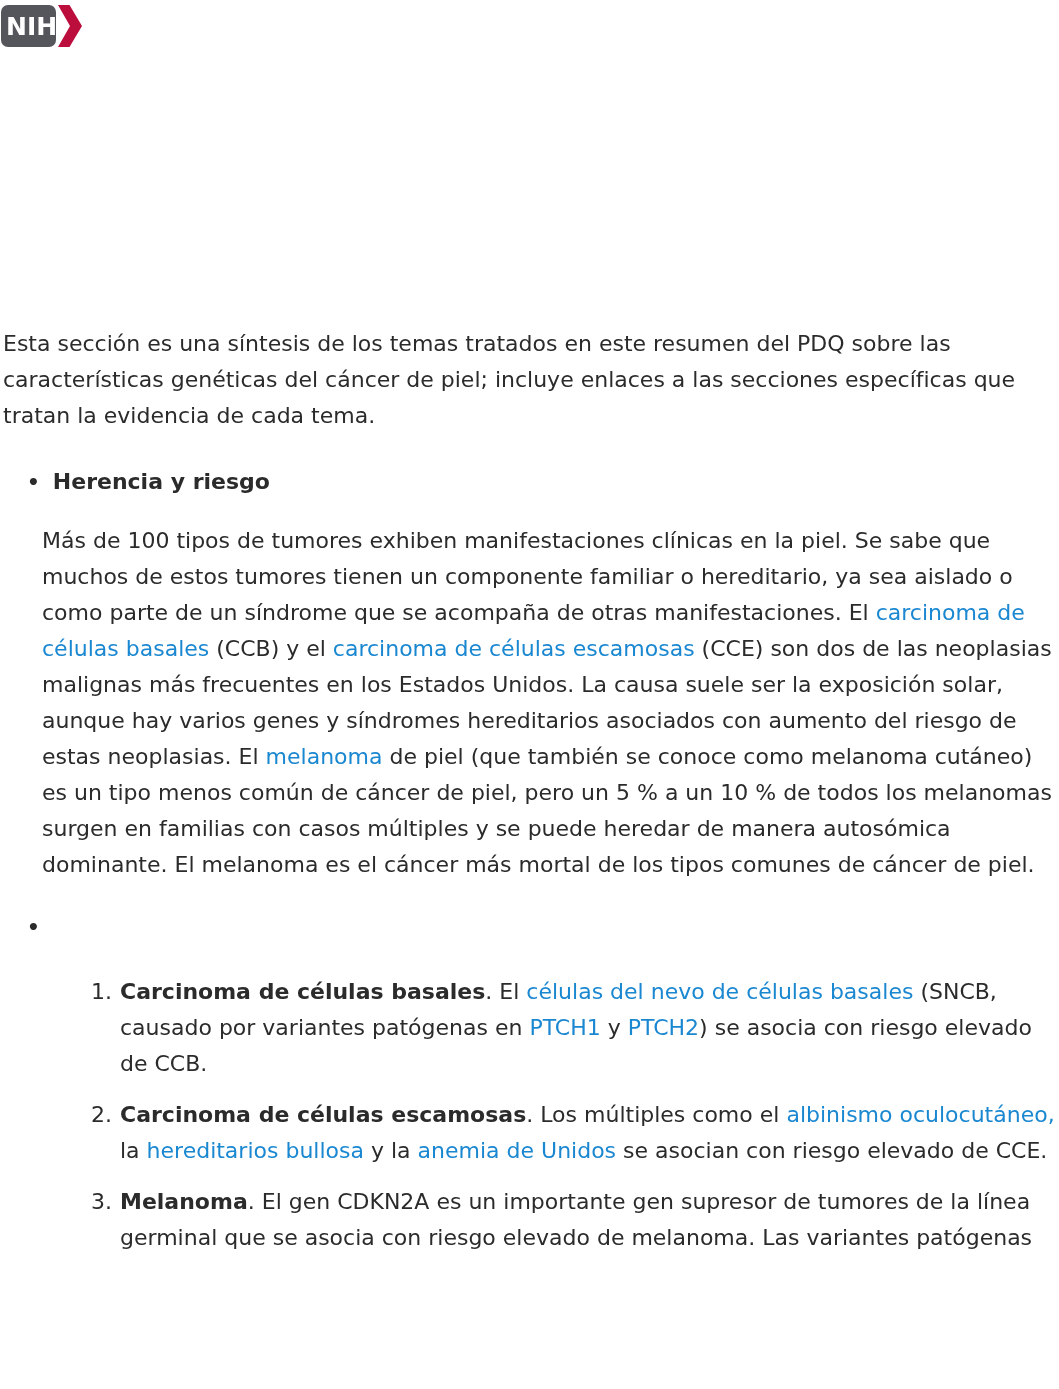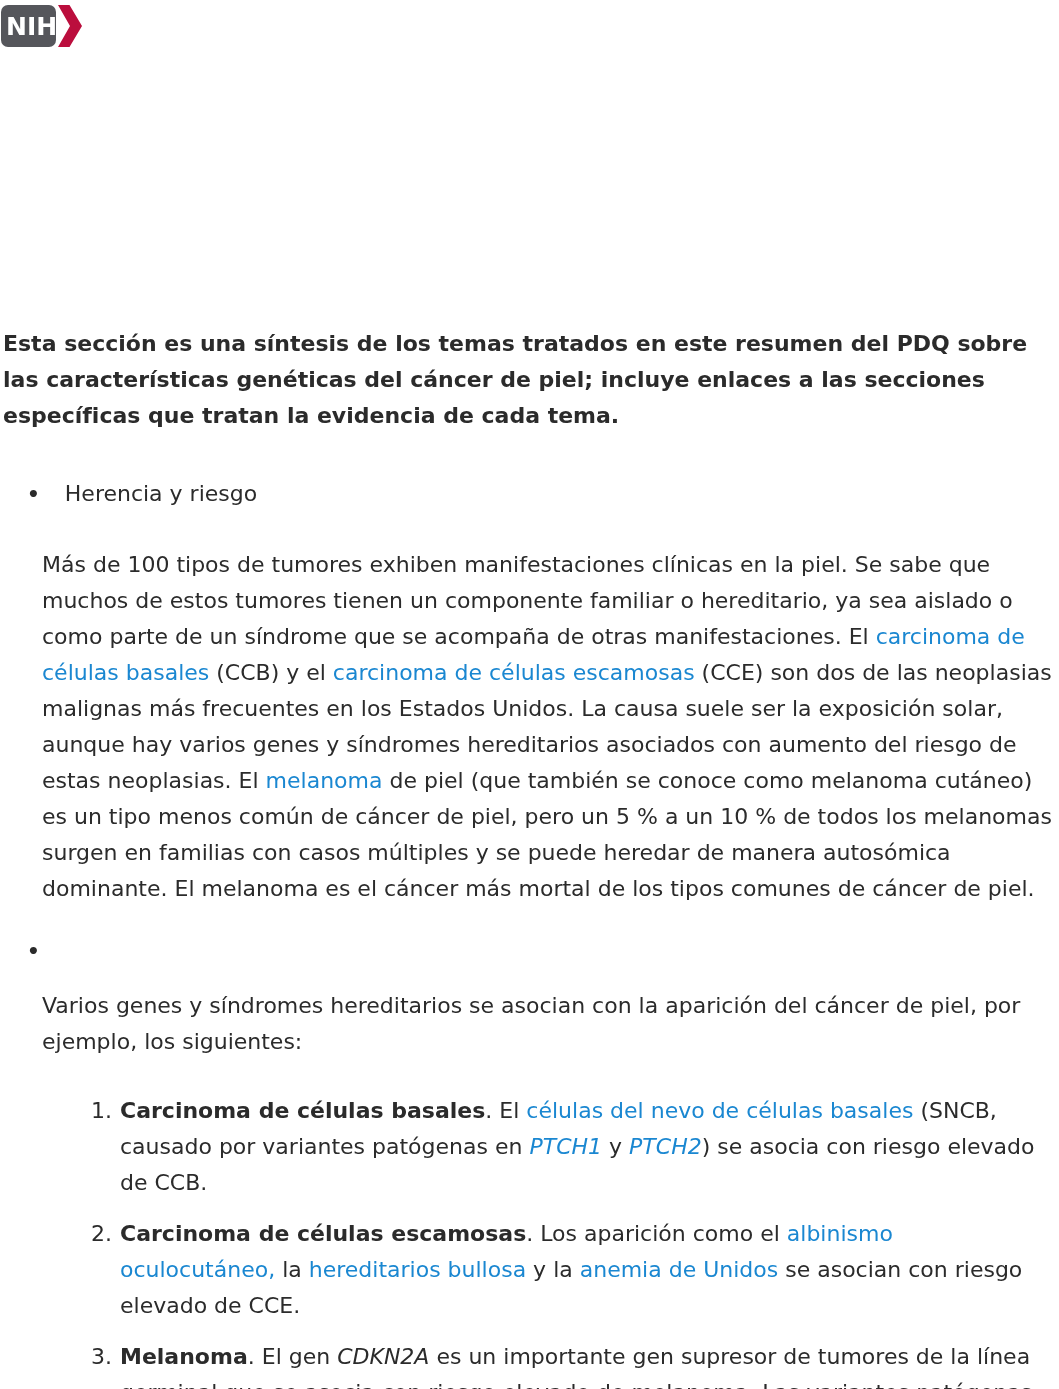--- a/index.html
+++ b/index.html
@@ -17,41 +17,41 @@
   .logo-chevron{fill:var(--brand,#BB0E3D);}
   .logo-acronym{fill:#ffffff;font-family:"DejaVu Sans",sans-serif;font-weight:bold;font-size:25px;}
   .logo-title{
     font-size:24px;font-weight:bold;letter-spacing:0.8px;
     color:var(--brand,#BB0E3D);white-space:nowrap;
   }
 
   
   .content{padding:0 4px 0 3px;font-size:22px;line-height:36px;}
   p{margin:0;}
-  .intro{margin-top:278px;font-weight:bold;}
+  .intro{margin-top:278px;}
 
   .bullet-heading{
     display:flex;gap:9px;align-items:baseline;
     margin-top:30px;padding-left:24px;
     font-size:22px;line-height:28px;font-weight:bold;
   }
   .bullet-heading .bullet{font-size:20px;}
-  .bullet-heading h2{margin:16px;font-size:22px;line-height:28px;font-weight:normal;}
+  .bullet-heading h2{margin:4px;font-size:22px;line-height:28px;font-weight:bold;}
 
   .section-body{padding-left:39px;}
   .section-body > p{margin-top:23px;}
 
   ol.num-list{list-style:none;margin:33px 0 0 0;padding:0;}
   li.num-item{display:flex;margin-bottom:15px;}
   .li-num{flex:0 0 70px;text-align:right;}
   .li-body{flex:1;margin-left:8px;}
 
   .t-link{color:var(--link,#1a87d1);}
   .t-bold{font-weight:bold;}
-  .t-italic{font-style:italic;}
+  .t-italic{}
 </style>
 </head>
 <body>
 
 <div class="page">
 
   <header class="logo-row">
     <svg class="nih-mark" viewBox="0 0 82 44" aria-hidden="true">
       <rect class="logo-box" x="0" y="1" width="55" height="42" rx="7"></rect>
       <polygon class="logo-chevron" points="57,1 68.5,1 81,22 68.5,43 57,43 69,22"></polygon>
@@ -71,30 +71,29 @@
       <div class="section-body">
         <p><span>Más de 100 tipos de tumores exhiben manifestaciones clínicas en la piel. Se sabe que muchos de estos tumores tienen un componente familiar o hereditario, ya sea aislado o como parte de un síndrome que se acompaña de otras manifestaciones. El </span><span class="t-link">carcinoma de células basales</span><span> (CCB) y el </span><span class="t-link">carcinoma de células escamosas</span><span> (CCE) son dos de las neoplasias malignas más frecuentes en los Estados Unidos. La causa suele ser la exposición solar, aunque hay varios genes y síndromes hereditarios asociados con aumento del riesgo de estas neoplasias. El </span><span class="t-link">melanoma</span><span> de piel (que también se conoce como melanoma cutáneo) es un tipo menos común de cáncer de piel, pero un 5 % a un 10 % de todos los melanomas surgen en familias con casos múltiples y se puede heredar de manera autosómica dominante. El melanoma es el cáncer más mortal de los tipos comunes de cáncer de piel.</span></p>
       </div>
     </section>
 
     <section>
       <div class="bullet-heading">
         <span class="bullet">•</span>
       </div>
       <div class="section-body">
-        <p><span>Varios genes y síndromes hereditarios se asocian con la aparición del cáncer de piel, por ejemplo, los siguientes:</span></p>
 
         <ol class="num-list">
           <li class="num-item">
             <span class="li-num">1.</span>
             <div class="li-body"><span class="t-bold">Carcinoma de células basales</span><span>. El </span><span class="t-link">células del nevo de células basales</span><span> (SNCB, causado por variantes patógenas en </span><span class="t-italic t-link">PTCH1</span><span> y </span><span class="t-italic t-link">PTCH2</span><span>) se asocia con riesgo elevado de CCB.</span></div>
           </li>
           <li class="num-item">
             <span class="li-num">2.</span>
-            <div class="li-body"><span class="t-bold">Carcinoma de células escamosas</span><span>. Los aparición como el </span><span class="t-link">albinismo oculocutáneo,</span><span> la </span><span class="t-link">hereditarios bullosa</span><span> y la </span><span class="t-link">anemia de Unidos</span><span> se asocian con riesgo elevado de CCE.</span></div>
+            <div class="li-body"><span class="t-bold">Carcinoma de células escamosas</span><span>. Los múltiples como el </span><span class="t-link">albinismo oculocutáneo,</span><span> la </span><span class="t-link">hereditarios bullosa</span><span> y la </span><span class="t-link">anemia de Unidos</span><span> se asocian con riesgo elevado de CCE.</span></div>
           </li>
           <li class="num-item">
             <span class="li-num">3.</span>
             <div class="li-body"><span class="t-bold">Melanoma</span><span>. El gen </span><span class="t-italic">CDKN2A</span><span> es un importante gen supresor de tumores de la línea germinal que se asocia con riesgo elevado de melanoma. Las variantes patógenas</span></div>
           </li>
         </ol>
       </div>
     </section>
 
   </main>

